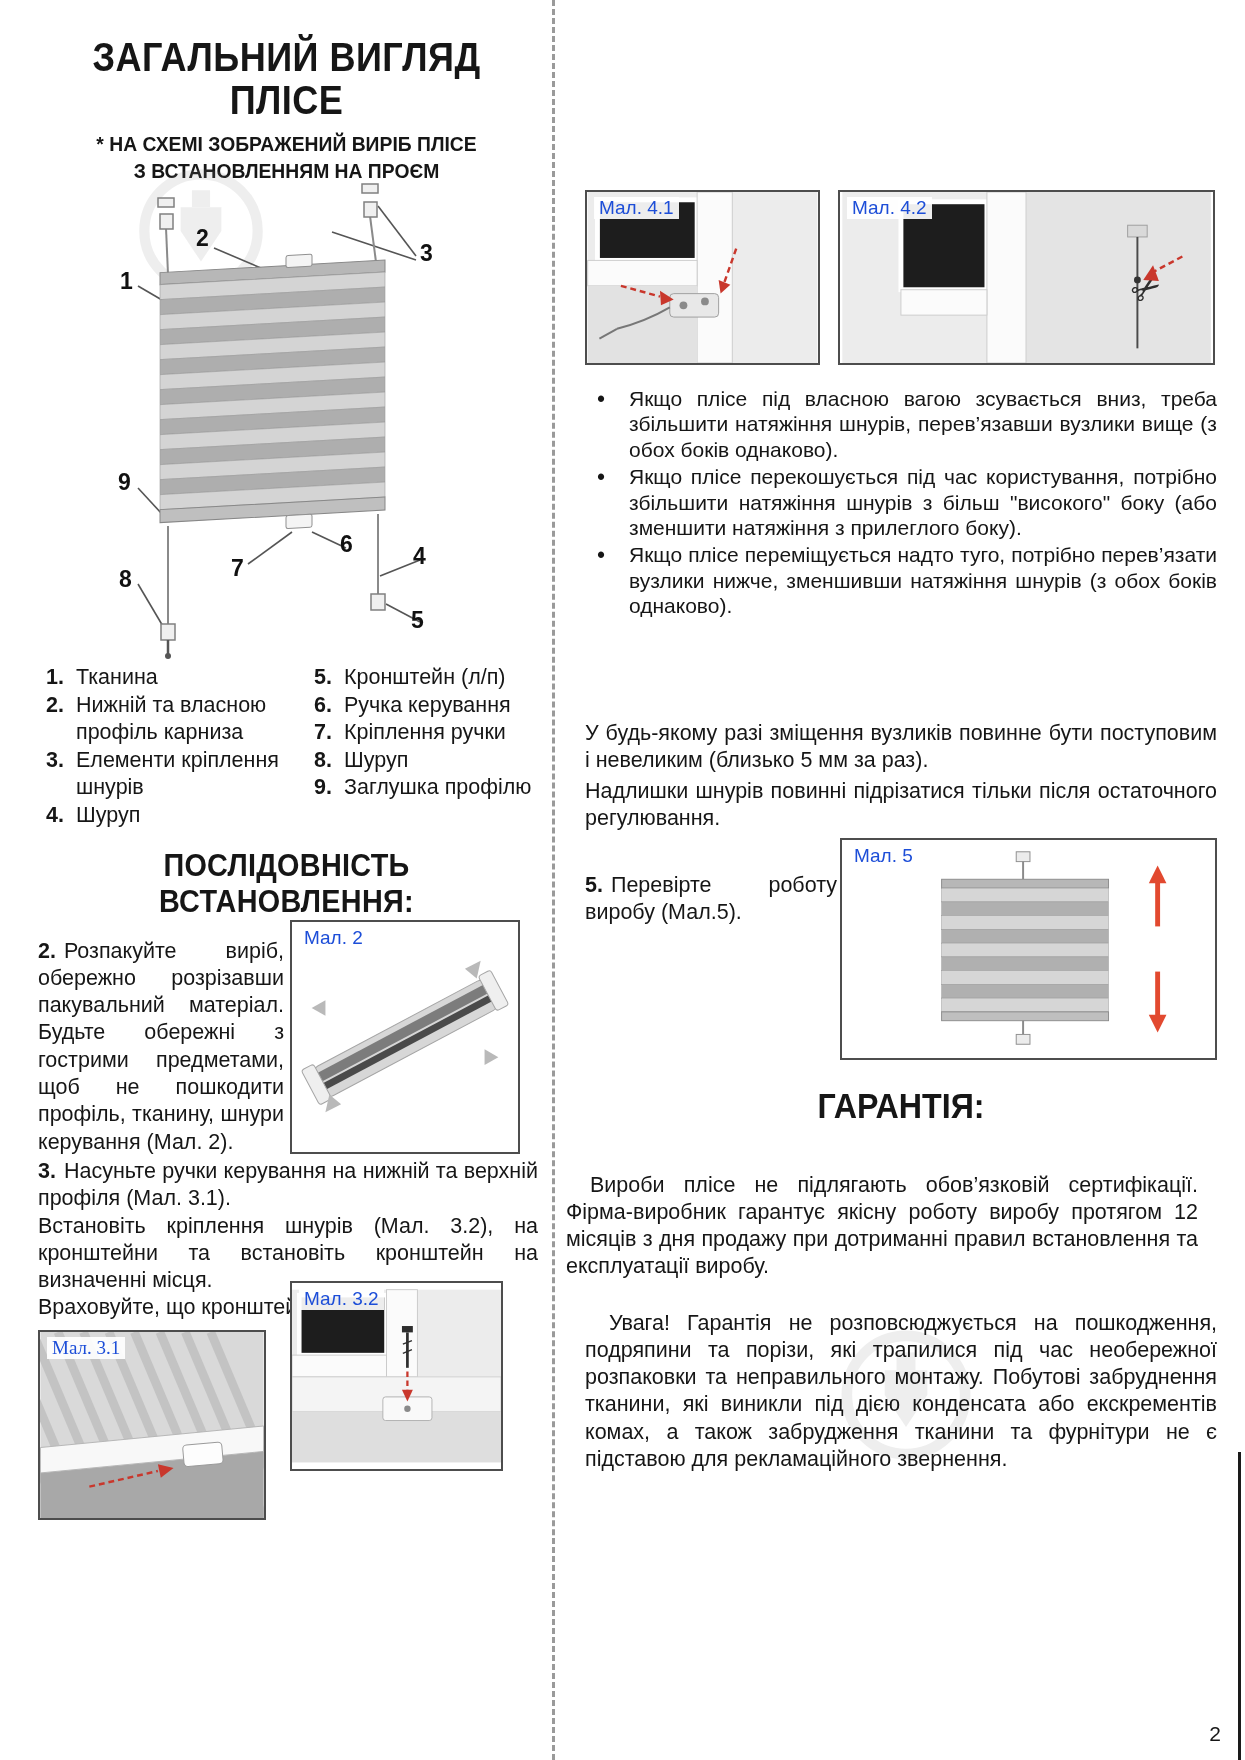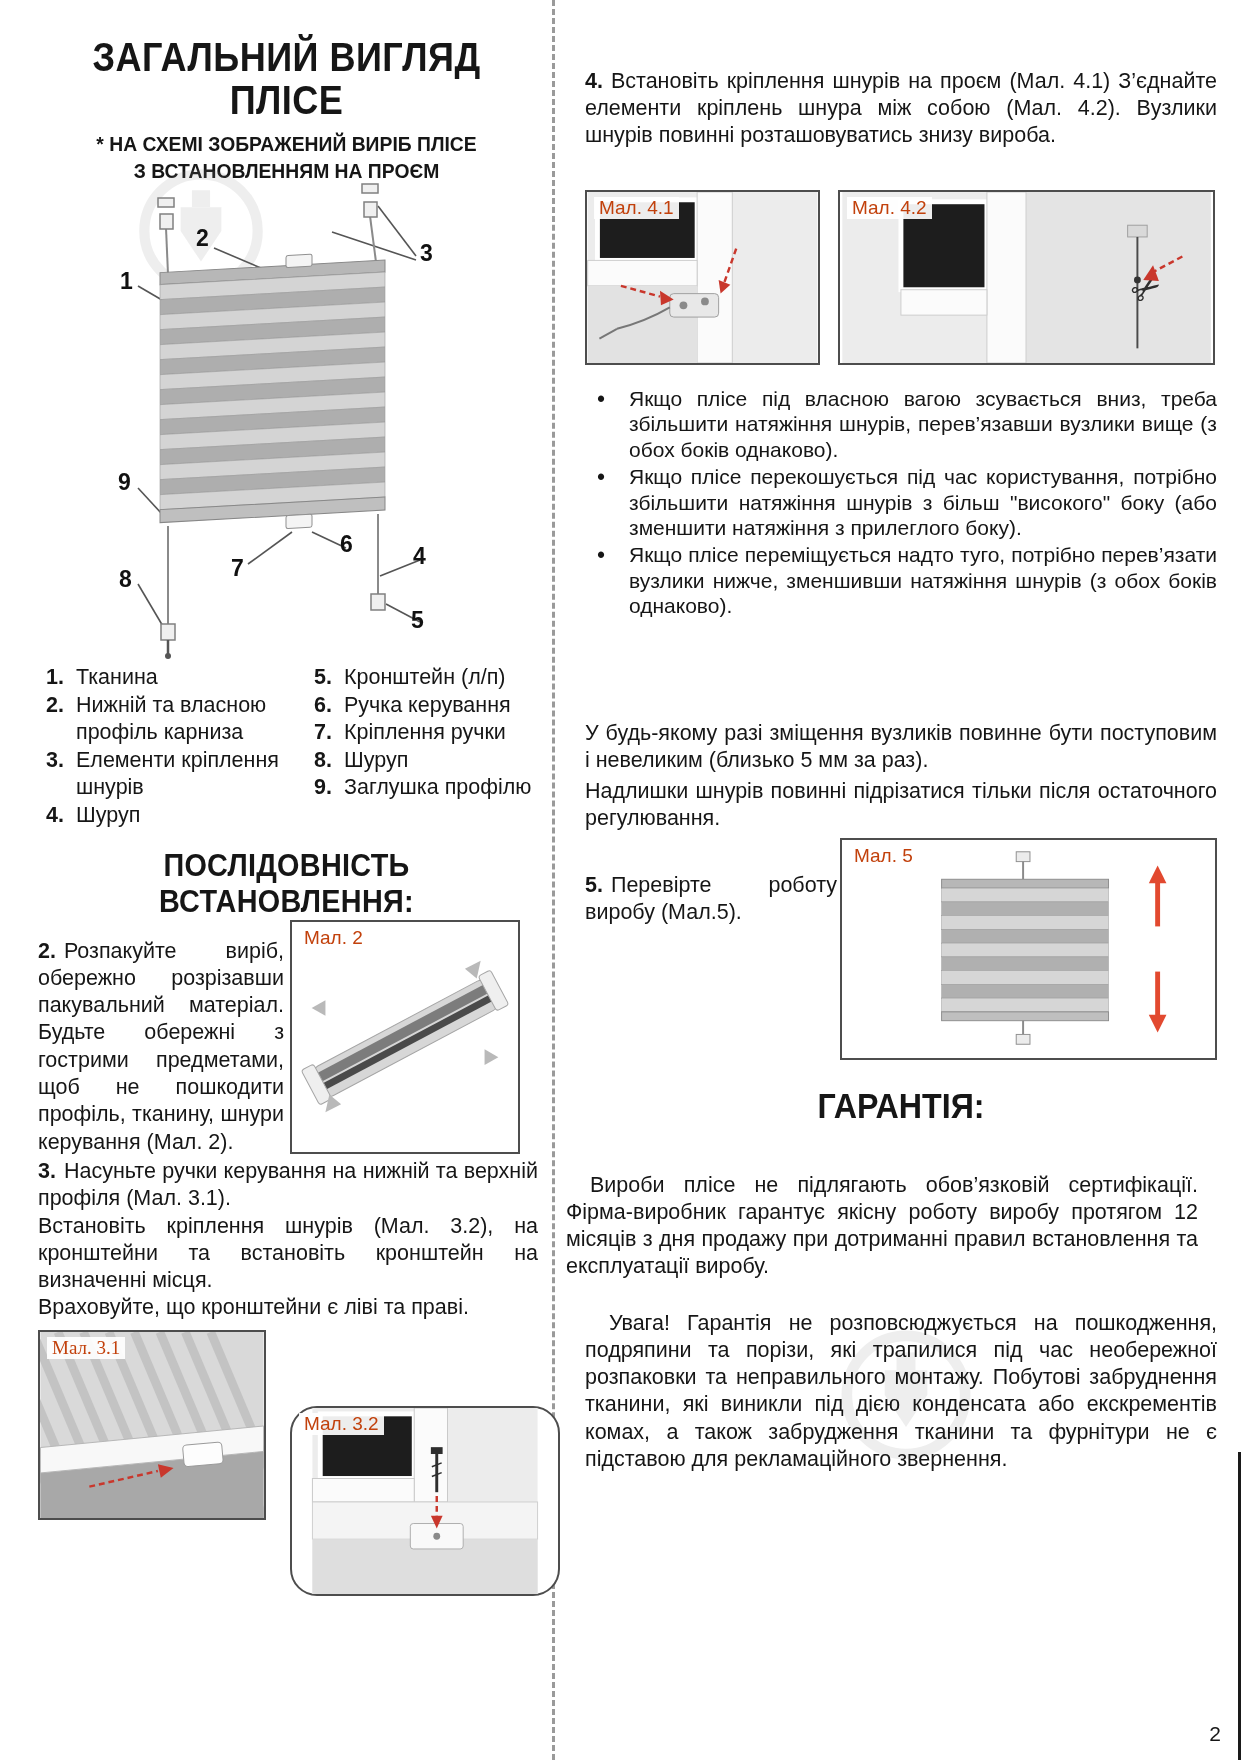--- a/index.html
+++ b/index.html
@@ -39,27 +39,27 @@
   .body { font-size:21.5px; line-height:1.27; text-align:justify; }
   .bnum { font-weight:700; padding-right:8px; }
 
   .step2 { left:38px; top:916px; width:246px; }
   .step3 { left:38px; top:1158px; width:500px; }
   .step4 { left:585px; top:46px; width:632px; }
   .step5 { left:585px; top:850px; width:252px; }
 
   .figbox { border:2px solid #4d4d4d; background:#fff; }
   .figlabel {
-    position:absolute; left:7px; top:5px; font-size:19px; color:#c2410c;
+    position:absolute; left:7px; top:5px; font-size:19px; color:#1d4ed8;
     background:rgba(255,255,255,.92); padding:0 5px; z-index:2;
   }
   .figbox svg { position:absolute; left:0; top:0; width:100%; height:100%; }
   .fig2  { left:290px; top:920px;  width:230px; height:234px; }
   .fig31 { left:38px;  top:1330px; width:228px; height:190px;font-family:Liberation Serif, serif; }
-  .fig32 { left:290px; top:1406px; width:270px; height:190px;border-radius:27px; }
+  .fig32 { left:290px; top:1281px; width:213px; height:190px; }
   .fig41 { left:585px; top:190px;  width:235px; height:175px; }
   .fig42 { left:838px; top:190px;  width:377px; height:175px; }
   .fig5  { left:840px; top:838px;  width:377px; height:222px; }
 
   .bullets { left:585px; top:386px; width:632px; font-size:21px; line-height:1.21; }
   .bullet { display:flex; margin-bottom:2px; }
   .bullet .dot { flex:0 0 44px; padding-left:12px; }
   .bullet .dot::before { content:"•"; font-size:23px; }
   .bullet .bt { flex:1; text-align:justify; }
 
@@ -297,21 +297,20 @@
         <line x1="122" y1="60" x2="132" y2="56" stroke="#2e2e2e" stroke-width="1.5"></line>
         <line x1="122" y1="70" x2="132" y2="66" stroke="#2e2e2e" stroke-width="1.5"></line>
       </g>
       <g>
         <line x1="127" y1="90" x2="127" y2="112" stroke="#c9372c" stroke-width="2.5" stroke-dasharray="6 4"></line>
         <polygon points="121,110 133,110 127,123" fill="#c9372c"></polygon>
       </g>
     </svg>
   </div>
 
-  <p class="abs body step4"><span class="bnum">4.</span><span>Встановіть кріплення шнурів на проєм (Мал. 4.1) З’єднайте елементи кріплень шнура між собою (Мал. 4.2). Вузлики шнурів повинні розташовуватись знизу вироба.</span></p>
 
   <div class="abs figbox fig41">
     <span class="figlabel">Мал. 4.1</span>
     <svg viewBox="0 0 235 175">
       <rect width="235" height="175" fill="#ececec"></rect>
       <rect x="10" y="8" width="102" height="62" fill="#1d1d1d" stroke="#ffffff" stroke-width="5"></rect>
       <rect x="112" y="0" width="36" height="175" fill="#fbfbfb" stroke="#cdcdcd"></rect>
       <rect x="0" y="70" width="112" height="26" fill="#fbfbfb" stroke="#cdcdcd"></rect>
       <rect x="0" y="96" width="112" height="79" fill="#e2e2e2"></rect>
       <rect x="84" y="104" width="50" height="24" rx="4" fill="#e8e8e8" stroke="#9f9f9f"></rect>

